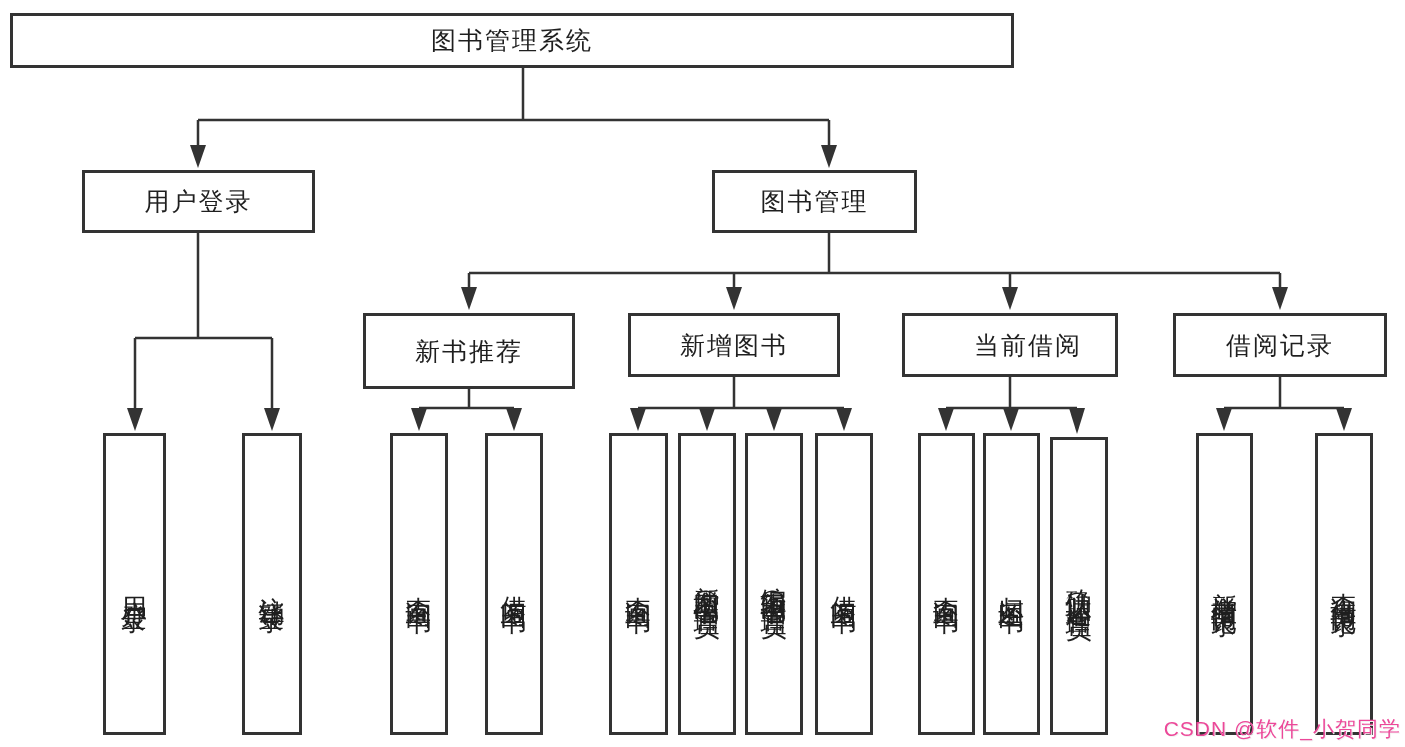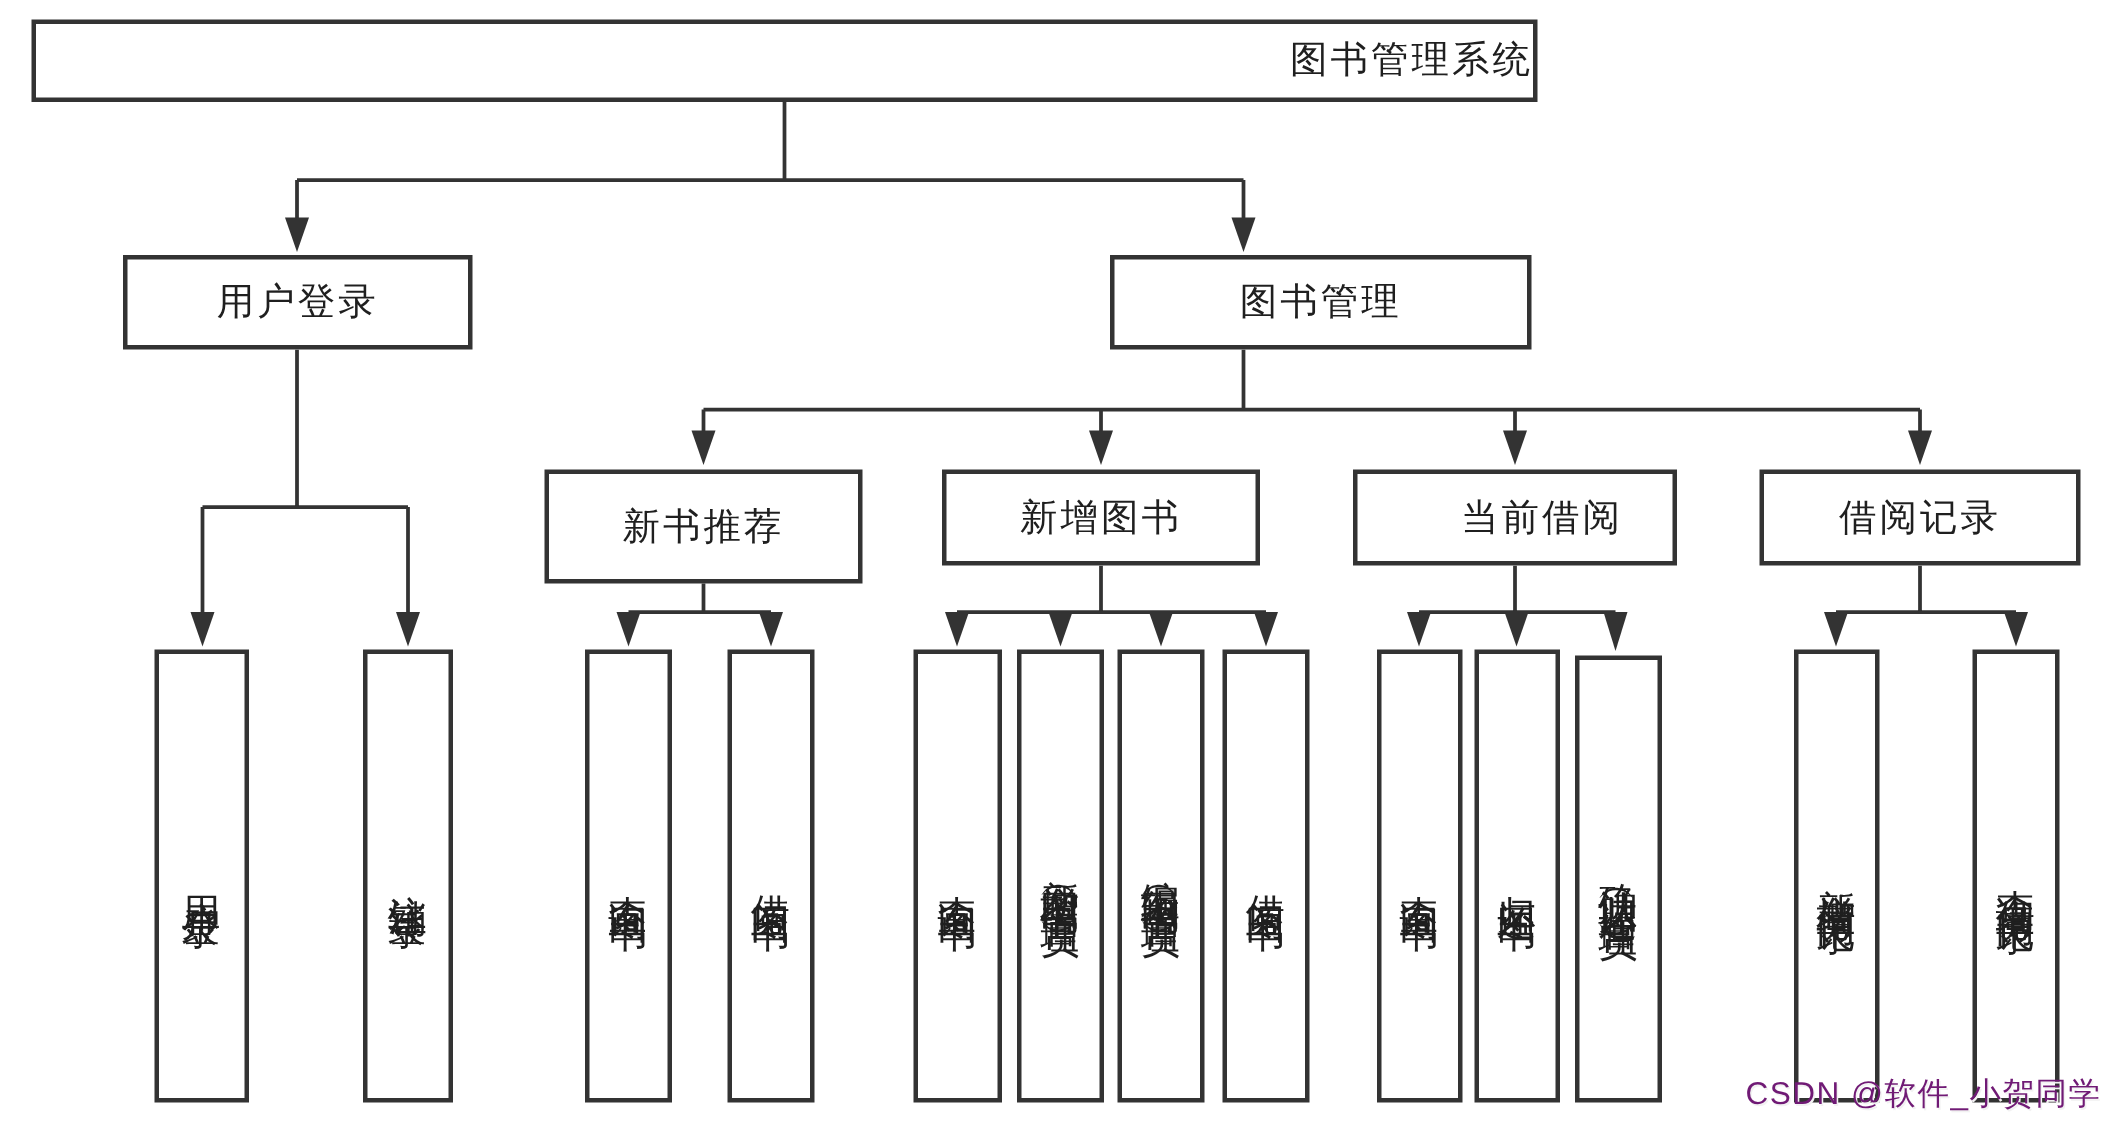--- a/index.html
+++ b/index.html
@@ -39,23 +39,23 @@
   }
   .box.v .lbl {
     writing-mode: vertical-rl;
     text-orientation: mixed;
     font-size: 26px;
     letter-spacing: 4px;
     white-space: normal;
     line-height: 1;
   }
   
-  .n-root            { left: 21px;   top: 13px;  width: 1004px; height: 55px; justify-content: flex-end; }
+  .n-root            { left: 10px;   top: 13px;  width: 1004px; height: 55px; }
   .n-user-login      { left: 82px;   top: 170px; width: 233px;  height: 63px; }
-  .n-book-mgmt       { left: 712px;  top: 170px; width: 281px;  height: 63px; margin-left: 28px; }
+  .n-book-mgmt       { left: 712px;  top: 170px; width: 205px;  height: 63px; }
   .n-new-book-rec    { left: 363px;  top: 313px; width: 212px;  height: 76px; }
   .n-book-borrow     { left: 628px;  top: 313px; width: 212px;  height: 64px; }
   .n-current-borrow  { left: 902px;  top: 313px; width: 216px;  height: 64px; padding-left: 36px; }
   .n-borrow-records  { left: 1173px; top: 313px; width: 214px;  height: 64px; }
   
   .n-leaf-login          { left: 103px;  top: 433px; width: 63px; height: 302px; }
   .n-leaf-logout         { left: 242px;  top: 433px; width: 60px; height: 302px; }
   .n-leaf-rec-query      { left: 390px;  top: 433px; width: 58px; height: 302px; }
   .n-leaf-rec-borrow     { left: 485px;  top: 433px; width: 58px; height: 302px; }
   .n-leaf-bb-query       { left: 609px;  top: 433px; width: 59px; height: 302px; }
@@ -66,21 +66,21 @@
   .n-leaf-cb-return      { left: 983px;  top: 433px; width: 57px; height: 302px; }
   .n-leaf-cb-confirm     { left: 1050px; top: 437px; width: 58px; height: 298px; }
   .n-leaf-br-add         { left: 1196px; top: 433px; width: 57px; height: 302px; }
   .n-leaf-br-query       { left: 1315px; top: 433px; width: 58px; height: 302px; }
   .watermark {
     position: absolute;
     right: 4px;
     bottom: 4px;
     font-size: 21px;
     letter-spacing: 1px;
-    color: #701a75;
+    color: #ec4899;
     text-shadow: 1px 1px 0 #f2f2f2;
     white-space: nowrap;
   }
 </style>
 </head>
 <body>
 
 <div class="canvas">
 
   <svg class="wires" width="1405" height="747" viewBox="0 0 1405 747">

